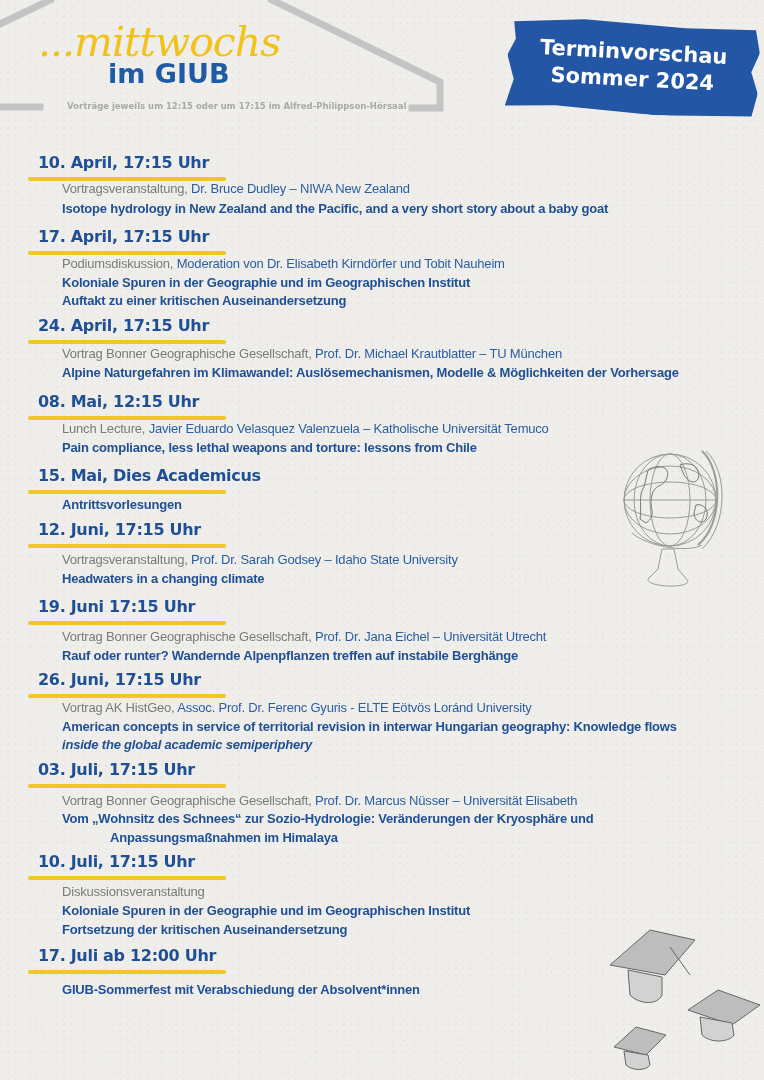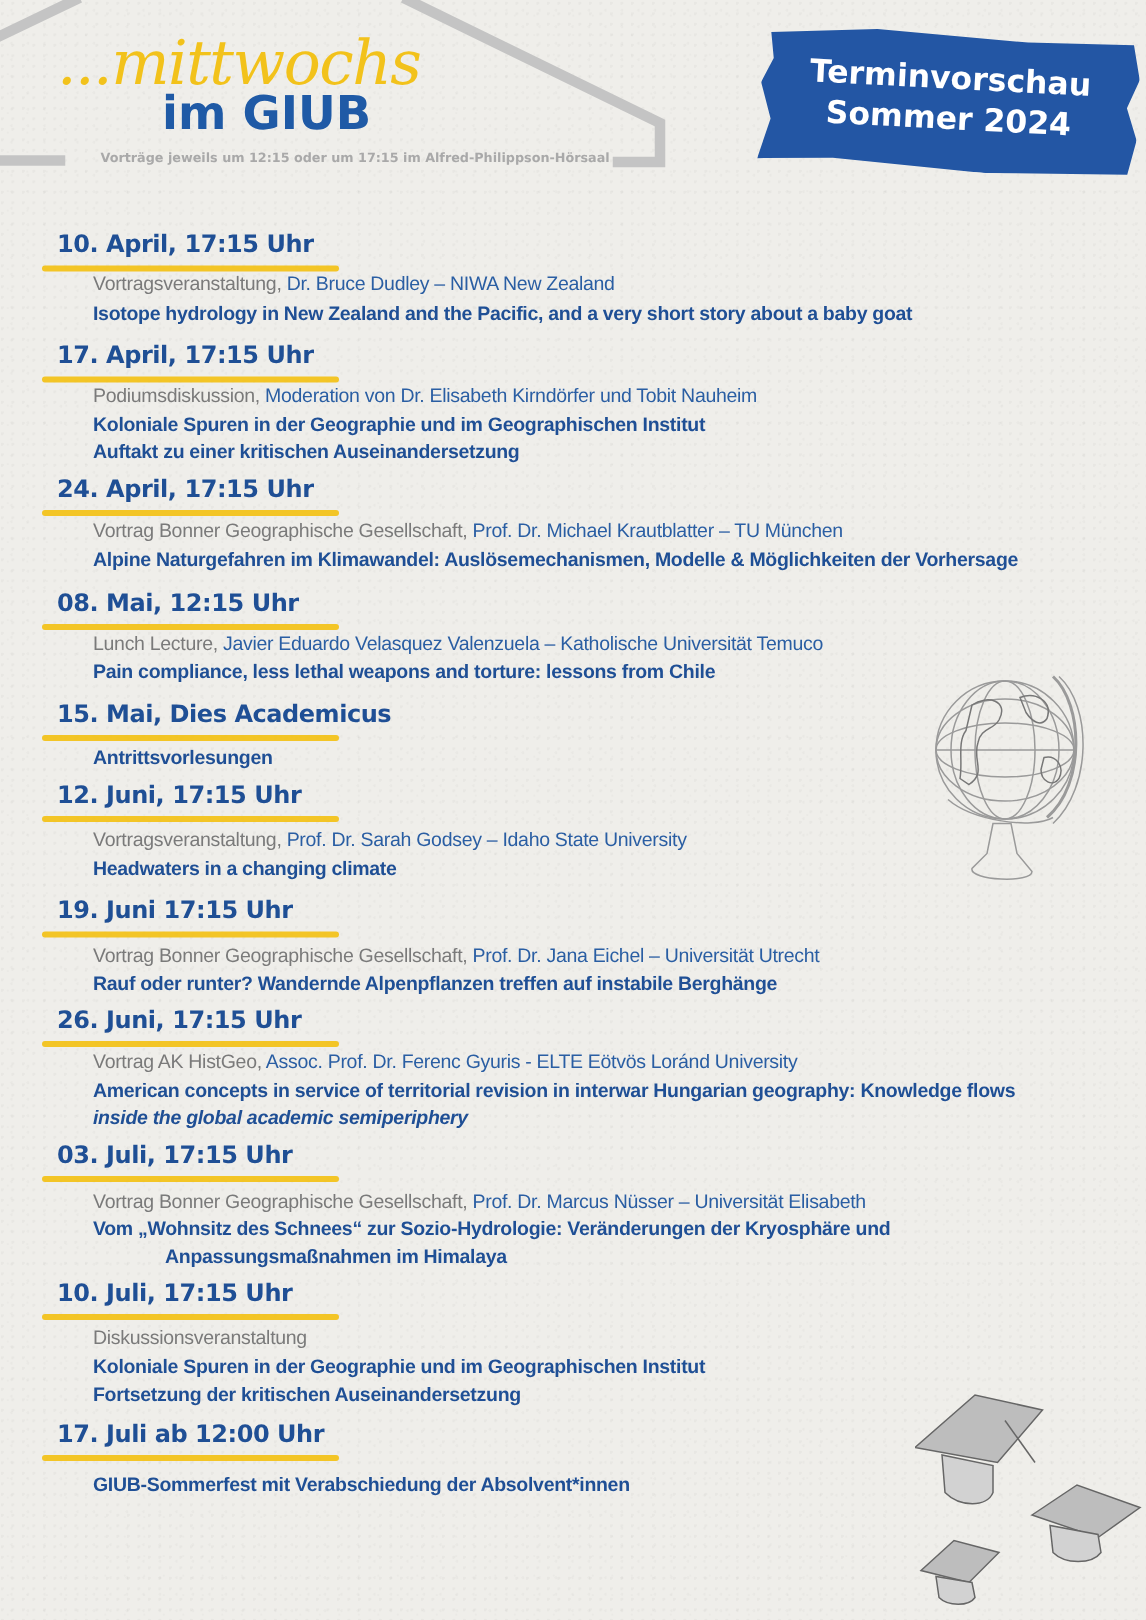--- a/index.html
+++ b/index.html
@@ -15,21 +15,21 @@
     }
     .house { position: absolute; left: 0; top: 0; }
     .logo { position: absolute; left: 38px; top: 18px; }
     .logo-script {
       position: absolute; left: 0; top: 0;
       font-family: "DejaVu Serif", serif; font-style: italic;
       color: #f2c21b; font-size: 41px; letter-spacing: -1px; white-space: nowrap;
     }
     .logo-main {
       position: absolute; left: 70px; top: 40px;
-      color: #1f5aa6; font-weight: bold; font-size: 31px; white-space: nowrap;
+      color: #1f5aa6; font-weight: bold; font-size: 27px; white-space: nowrap;
       font-family: "DejaVu Sans", sans-serif;
     }
     .subtitle {
       position: absolute; left: 67px; top: 101px;
       font-size: 8.5px; color: #a9a9a9; font-weight: bold; white-space: nowrap;
       font-family: "DejaVu Sans", sans-serif;
     }
     .banner {
       position: absolute; left: 507px; top: 18px; width: 252px; height: 96px;
       transform: rotate(3deg);

